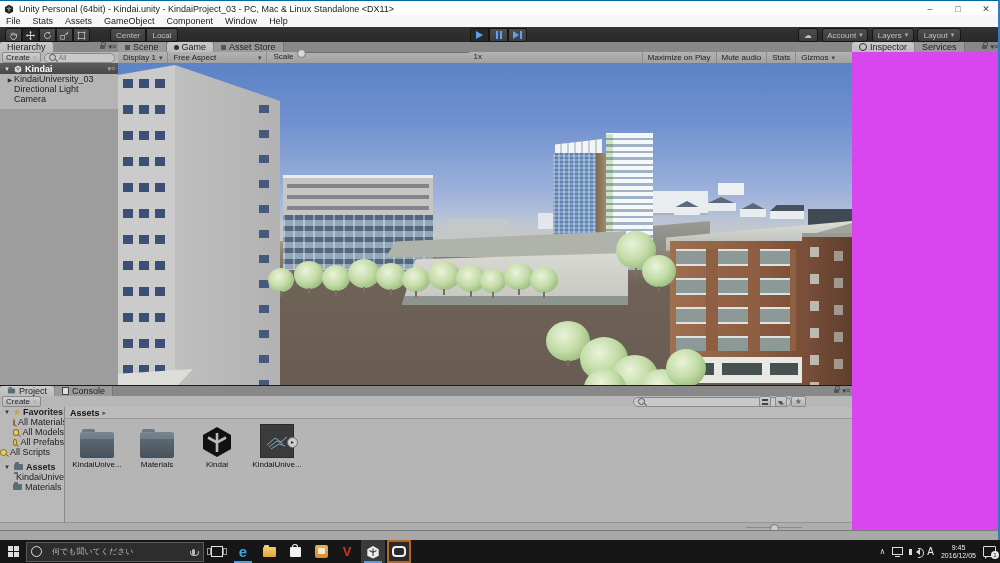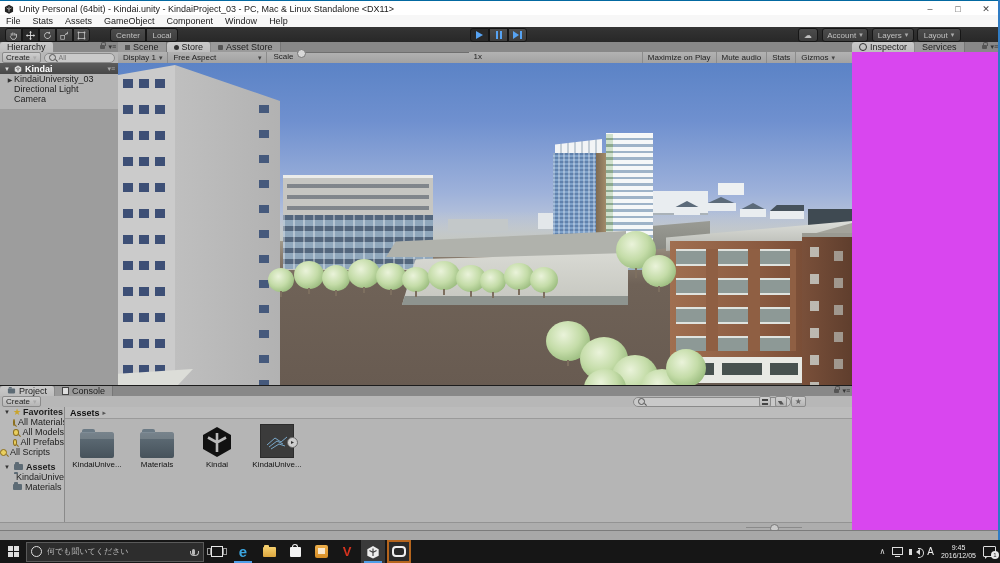--- a/index.html
+++ b/index.html
@@ -115,21 +115,21 @@
   
   .statusbar{left:0;top:530px;width:1000px;height:10px;background:#a8a8a8;border-top:1px solid #7c7c7c;}
   
   .edge-right{left:998px;top:0;width:2px;height:540px;background:#2f7cc4;}
   
   .taskbar{left:0;top:540px;width:1000px;height:23px;background:#161616;display:flex;align-items:center;color:#ddd;}
   .start{width:26px;height:23px;display:flex;align-items:center;justify-content:center;}
   .winlogo{display:grid;grid-template-columns:5px 5px;grid-template-rows:5px 5px;gap:1px;}
   .winlogo i{background:#dedede;}
   .search-box{width:168px;height:18px;background:#2d2d2d;border:1px solid #5a5a5a;display:flex;
-      align-items:center;padding:0 4px;gap:5px;color:#b9b9b9;font-size:8px;}
+      align-items:center;padding:0 4px;gap:10px;color:#b9b9b9;font-size:8px;}
   .cortana{width:9px;height:9px;border:1.5px solid #e0e0e0;border-radius:50%;}
   .mic{position:relative;width:3px;height:6px;background:#bbb;border-radius:2px;margin-left:auto;margin-right:4px;}
   .mic::after{content:"";position:absolute;left:-2.5px;top:2px;width:7px;height:4px;border:1px solid #bbb;
       border-top:none;border-radius:0 0 4px 4px;}
   .task-ico{width:24px;height:23px;display:flex;align-items:center;justify-content:center;position:relative;margin:0 1px;}
   .underline{position:absolute;bottom:0;left:3px;right:3px;height:2px;background:#4f9ee8;}
   .tv{width:10px;height:9px;border:1px solid #e6e6e6;position:relative;}
   .tv::before,.tv::after{content:"";position:absolute;top:1px;width:2px;height:5px;border:1px solid #9a9a9a;}
   .tv::before{left:-5px;} .tv::after{right:-5px;}
   .edge-e{font-size:15px;font-weight:bold;color:#3ca6e0;line-height:15px;}
@@ -313,21 +313,21 @@
   </div>
 
   <div class="abs game">
     <div class="tabstrip">
       <div class="tab">
         <span style="width:5px;height:5px;background:#555;display:inline-block;"></span>
         <span>Scene</span>
       </div>
       <div class="tab active">
         <span style="width:5px;height:5px;background:#333;border-radius:50%;display:inline-block;"></span>
-        <span>Store</span>
+        <span>Game</span>
       </div>
       <div class="tab">
         <span style="width:5px;height:5px;background:#555;display:inline-block;border-radius:1px;"></span>
         <span>Asset Store</span>
       </div>
     </div>
     <div class="gtoolbar">
       <div class="gt-dd">
         <span>Display 1</span>
           <span class="caret" style="color:#444;">▾</span>

